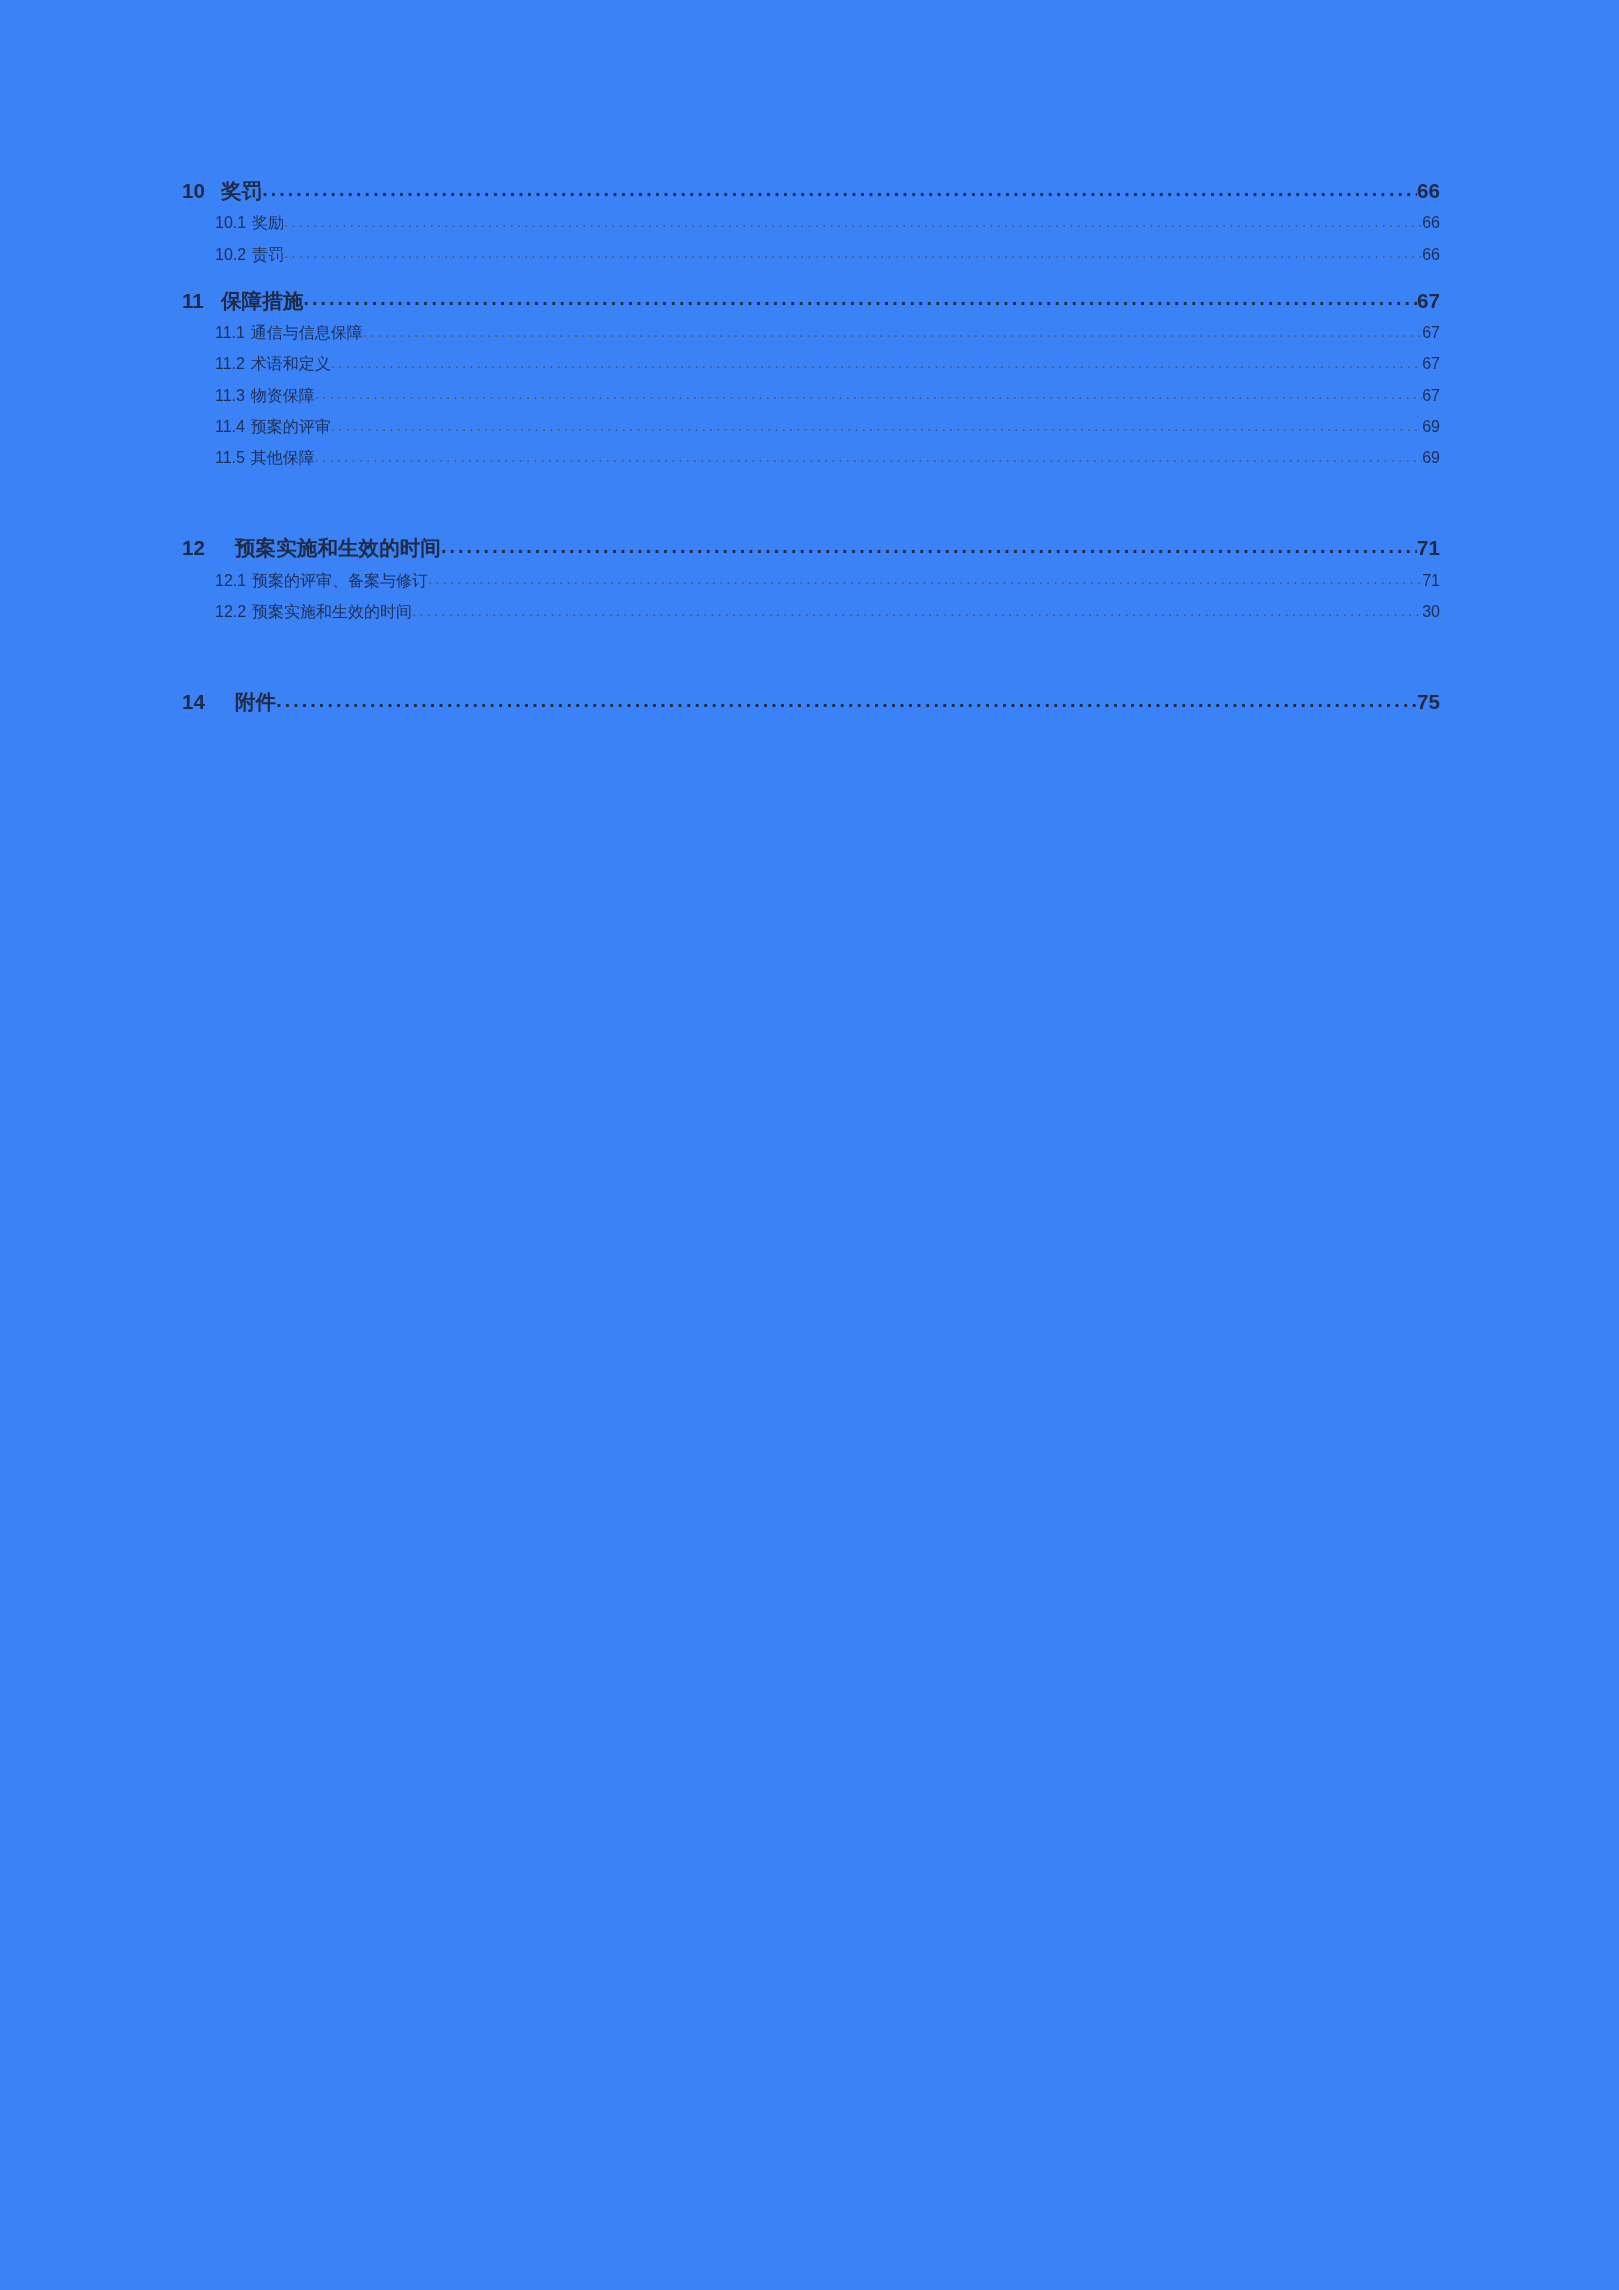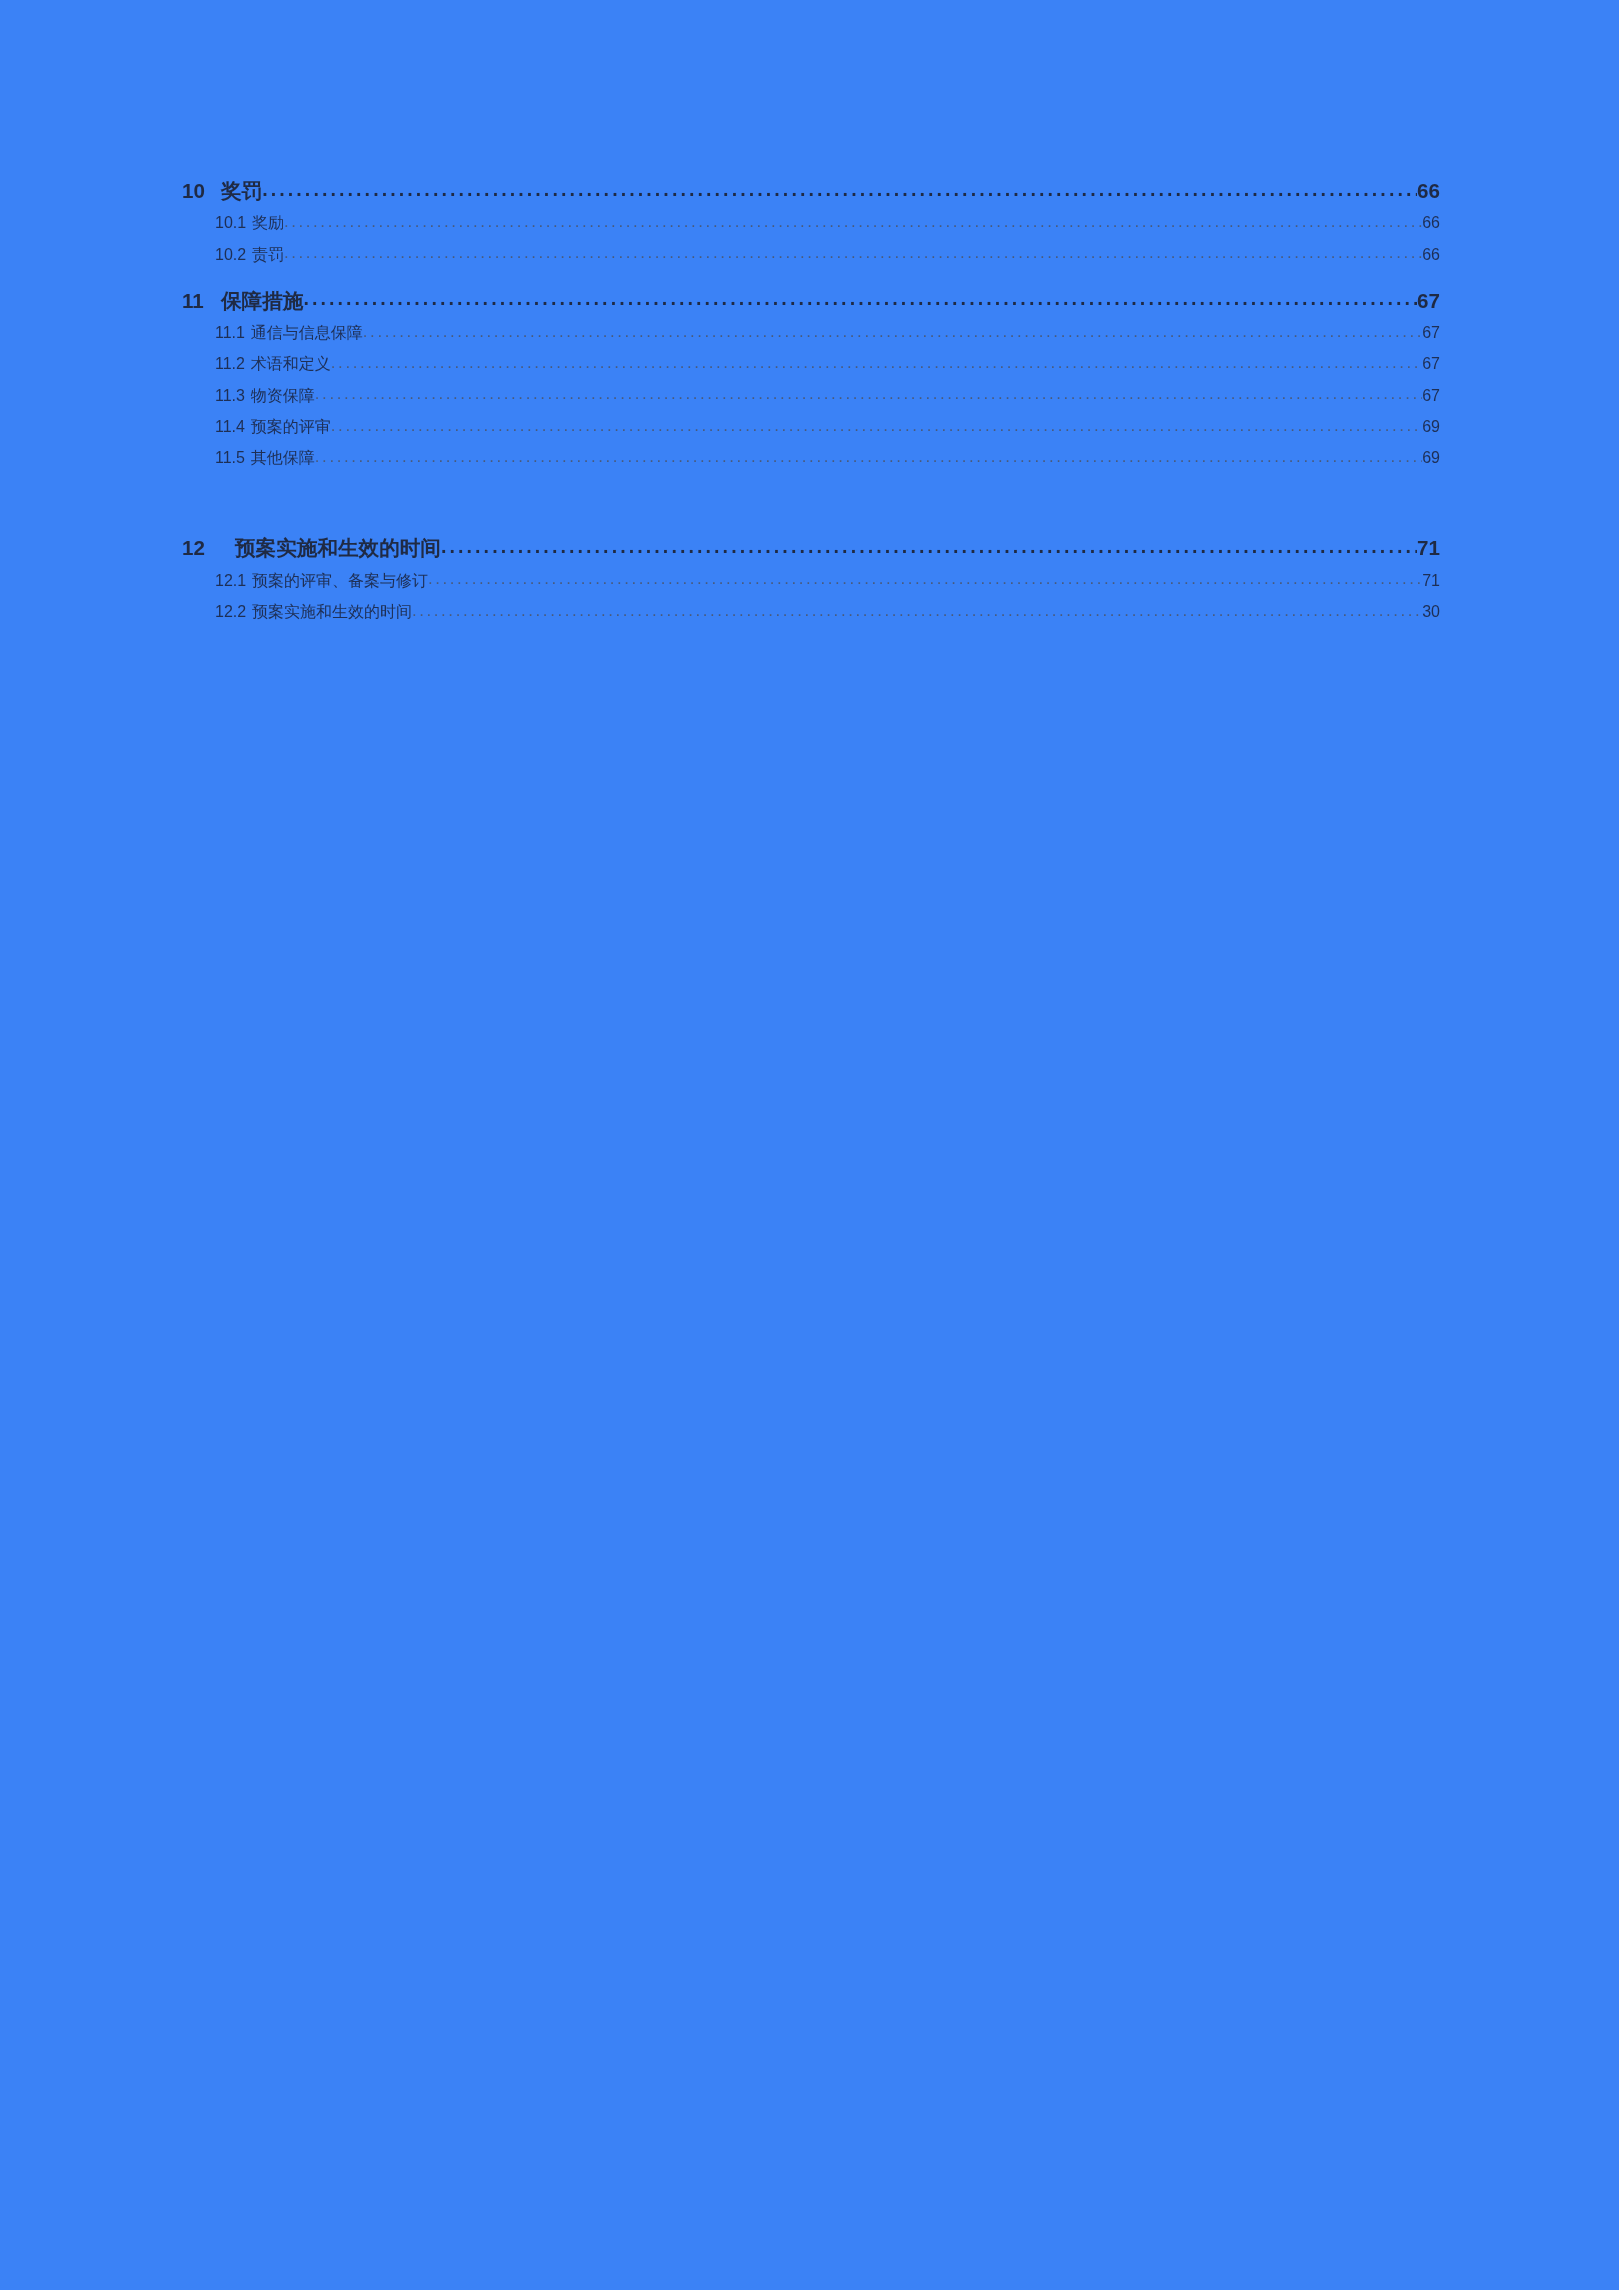--- a/index.html
+++ b/index.html
@@ -172,16 +172,21 @@
       <span class="pg">71</span>
     </div>
 
     <div class="toc-row lvl2">
       <span class="lbl"><span class="num">12.2</span><span>预案实施和生效的时间</span></span>
       <span class="dots"></span>
       <span class="pg">30</span>
     </div>
 
 
+    <div class="toc-row lvl1">
+      <span class="lbl"><span class="num wide">14</span><span>附件</span></span>
+      <span class="dots"></span>
+      <span class="pg">75</span>
+    </div>
 
   </div>
 </div>
 
 
 </body></html>

